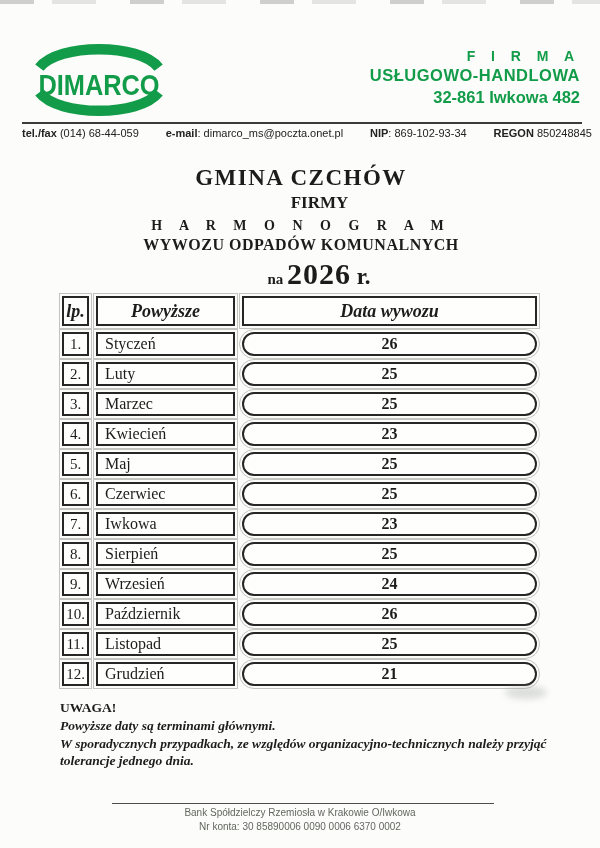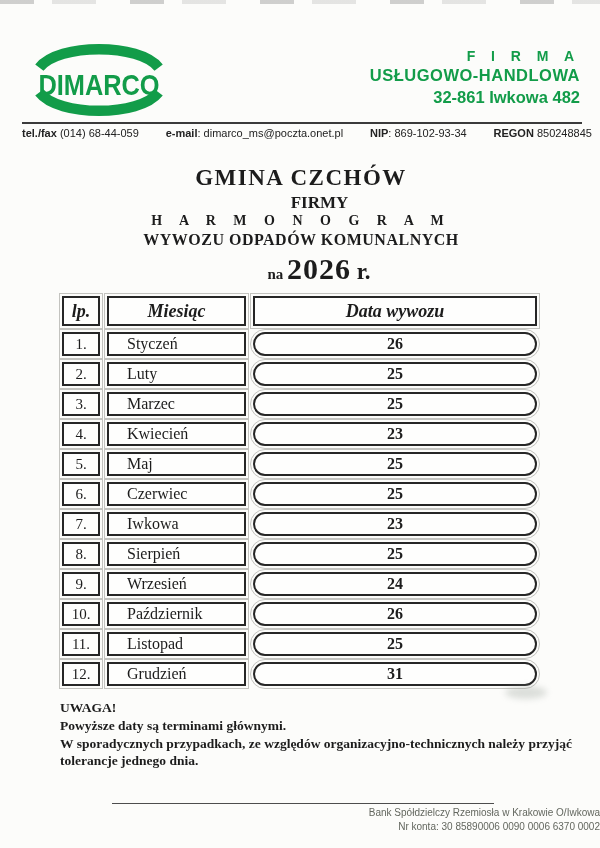--- a/index.html
+++ b/index.html
@@ -44,53 +44,53 @@
     display: flex; justify-content: space-between; align-items: baseline;
     font-family: "Liberation Sans", sans-serif; font-size: 11px; color: #222;
     white-space: nowrap;
   }
   .contact b { font-weight: 700; }
 
   
   .title { position: absolute; left: 2px; right: 0; top: 165px; text-align: center; font-weight: 700; }
   .title .t1 { font-size: 23px; letter-spacing: 1.5px; }
   .title .t2 { font-size: 17px; margin-top: 2px; padding-left: 37px; }
-  .title .t3 { font-size: 14px; letter-spacing: 7px; }
+  .title .t3 { font-size: 14px; letter-spacing: 7px; margin-top: 5px; }
   .title .t4 { font-size: 16px; letter-spacing: .5px; margin-top: 2px; }
   .title .t5 { margin-top: 3px; padding-left: 36px; }
   .title .t5 .na { font-size: 15px; }
   .title .t5 .year { font-size: 30px; letter-spacing: 1px; }
   .title .t5 .suffix { font-size: 23px; }
 
   
   .sched { position: absolute; left: 62px; top: 296px; width: 475px; }
   .tr { display: flex; gap: 7px; margin-bottom: 6px; }
   .cell {
     border: 2px solid #262626;
     outline: 1px solid #c3c3bf; outline-offset: 2px;
     background: #fefefd;
     display: flex; align-items: center;
     min-height: 24px;
   }
   .head .cell { min-height: 30px; font-style: italic; font-weight: 700; font-size: 18px; }
-  .c-num  { width: 38px;  justify-content: center; font-size: 15px; font-family: Liberation Serif, serif; }
-  .c-month{ width: 139px; justify-content: flex-start; padding-left: 18px; font-size: 16px; }
+  .c-num  { width: 27px;  justify-content: center; font-size: 15px; font-family: Liberation Serif, serif; }
+  .c-month{ width: 139px; justify-content: flex-start; padding-left: 7px; font-size: 16px; }
   .c-date { flex: 1; justify-content: center; font-size: 16px; }
   .tr:not(.head) .c-date { font-weight: 700; border-radius: 12px; }
   .head .c-month, .head .c-num, .head .c-date { justify-content: center; padding-left: 0; }
 
   
   .notice { position: absolute; left: 60px; top: 699px; font-size: 13.5px; font-weight: 700; line-height: 1.32; }
   .notice .n-title { font-style: normal; }
-  .notice .n-line { }
+  .notice .n-line { font-style: italic; }
 
   
   .foot-rule { position: absolute; left: 112px; right: 106px; top: 803px; height: 1px; background: #4d4d4d; }
   .footer {
-    position: absolute; left: 0; right: 0; top: 806px; text-align: right;
+    position: absolute; left: 0; right: 0; top: 806px; text-align: center;
     font-family: "Liberation Sans", sans-serif; font-size: 10px; color: #63675f;
     line-height: 1.35;
   }
 </style>
 </head>
 <body>
 
 <div class="page">
 
   <div class="top-noise"></div>
@@ -122,21 +122,21 @@
     <div class="t3">H A R M O N O G R A M</div>
     <div class="t4">WYWOZU ODPADÓW KOMUNALNYCH</div>
     <div class="t5">
       <span class="na">na </span><span class="year">2026</span><span class="suffix"> r.</span>
     </div>
   </div>
 
   <div class="sched">
     <div class="tr head">
       <div class="cell c-num">lp.</div>
-      <div class="cell c-month">Miesiąc</div>
+      <div class="cell c-month">Powyższe</div>
       <div class="cell c-date">Data wywozu</div>
     </div>
     <div class="tr">
       <div class="cell c-num">1.</div>
       <div class="cell c-month">Styczeń</div>
       <div class="cell c-date">26</div>
     </div>
     <div class="tr">
       <div class="cell c-num">2.</div>
       <div class="cell c-month">Luty</div>
@@ -183,21 +183,21 @@
       <div class="cell c-date">26</div>
     </div>
     <div class="tr">
       <div class="cell c-num">11.</div>
       <div class="cell c-month">Listopad</div>
       <div class="cell c-date">25</div>
     </div>
     <div class="tr">
       <div class="cell c-num">12.</div>
       <div class="cell c-month">Grudzień</div>
-      <div class="cell c-date">31</div>
+      <div class="cell c-date">21</div>
     </div>
   </div>
 
   <div class="smudge"></div>
 
   <div class="notice">
     <div class="n-title">UWAGA!</div>
     <div class="n-line">Powyższe daty są terminami głównymi.</div>
     <div class="n-line">W sporadycznych przypadkach, ze względów organizacyjno-technicznych należy przyjąć</div>
     <div class="n-line">tolerancje jednego dnia.</div>

